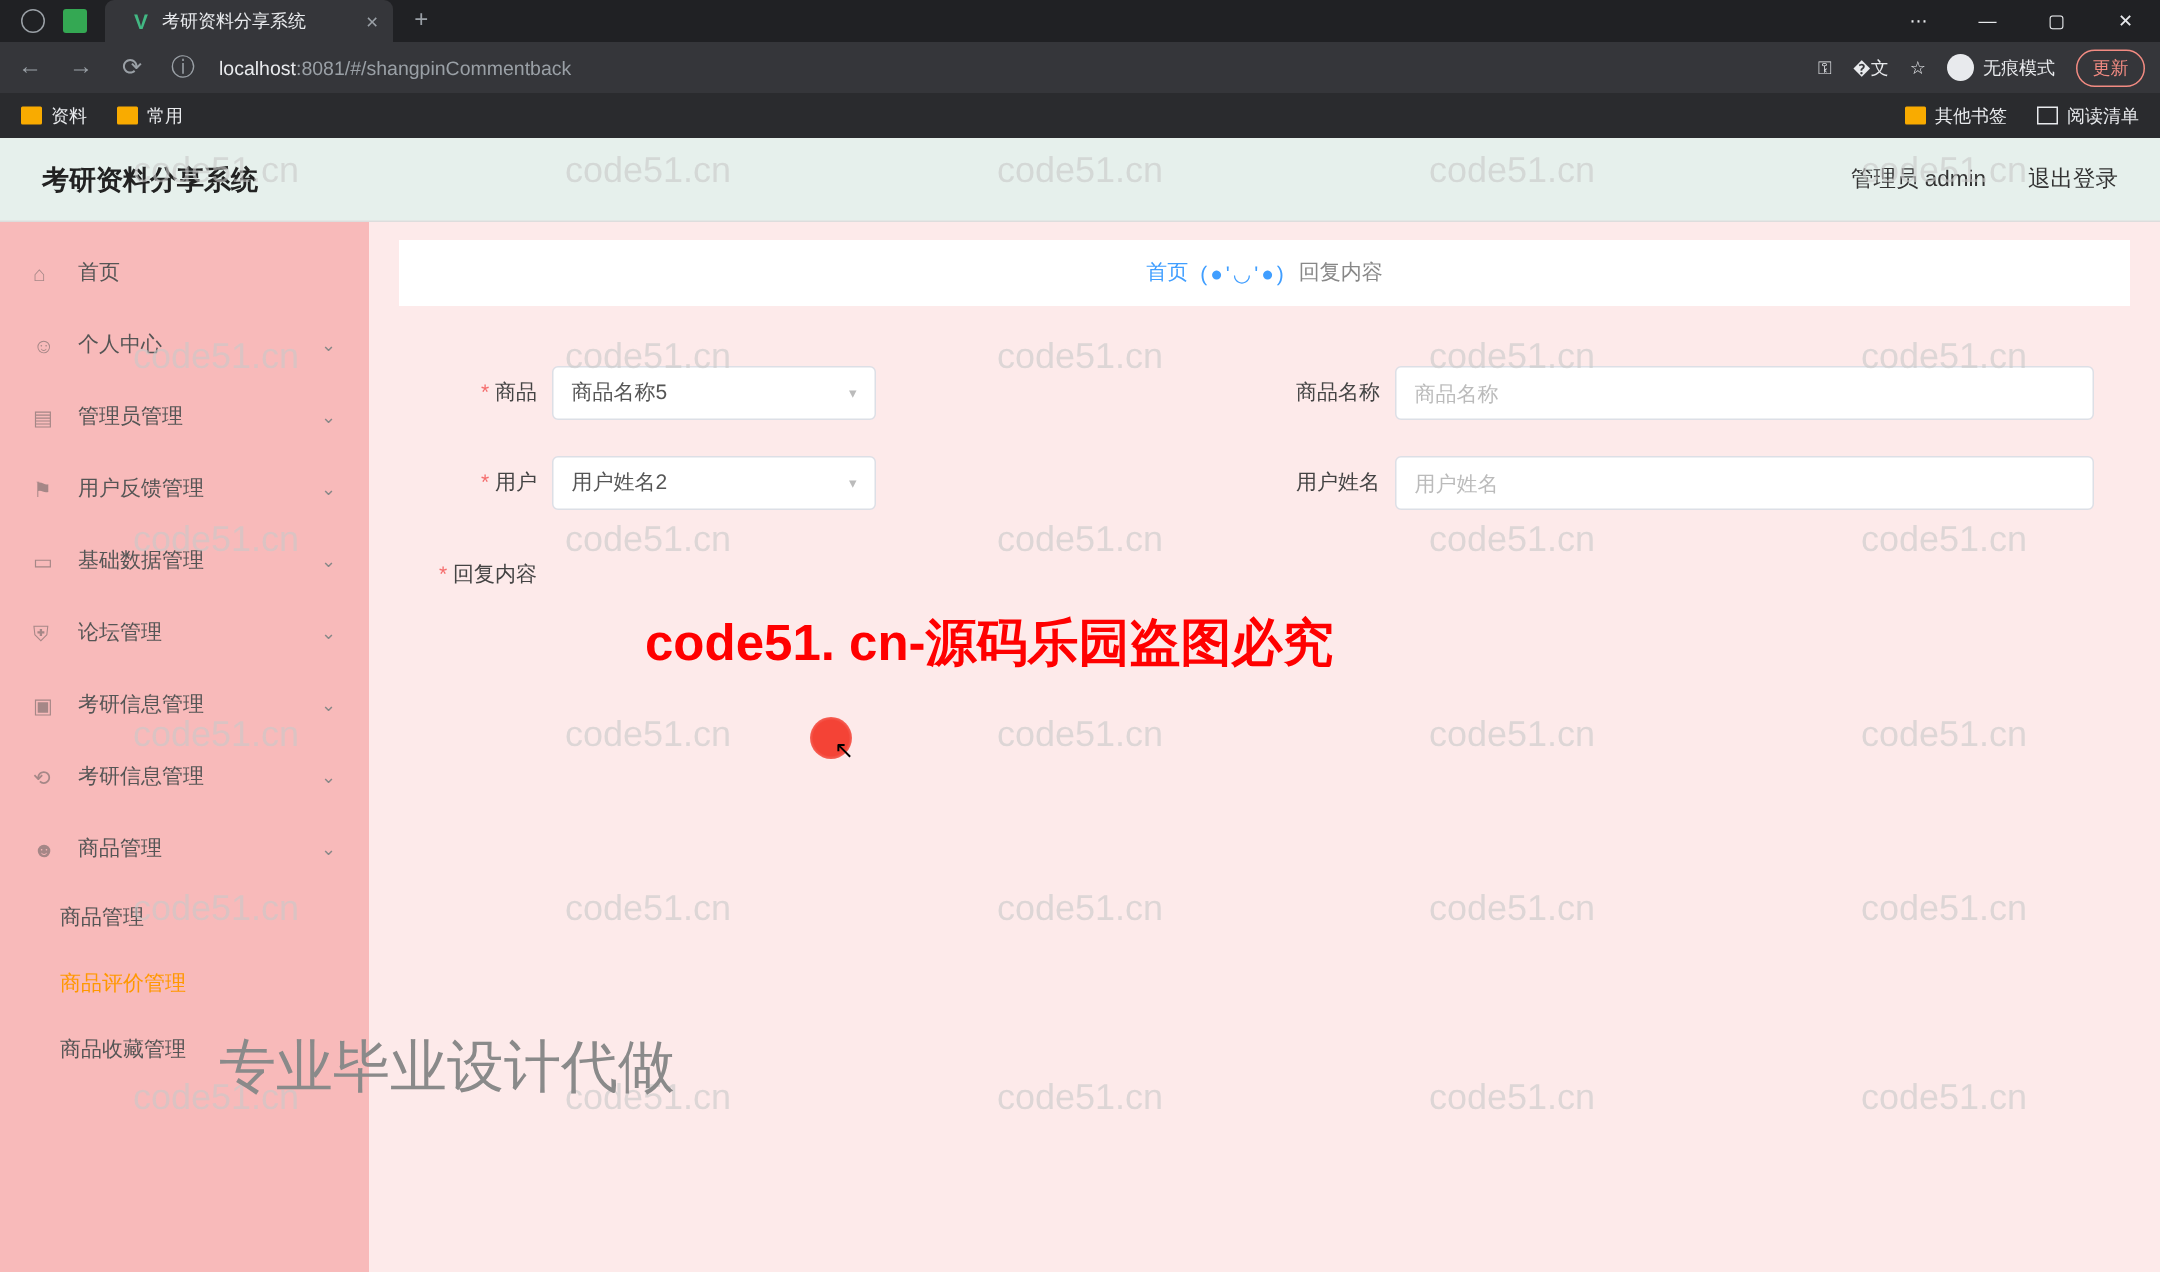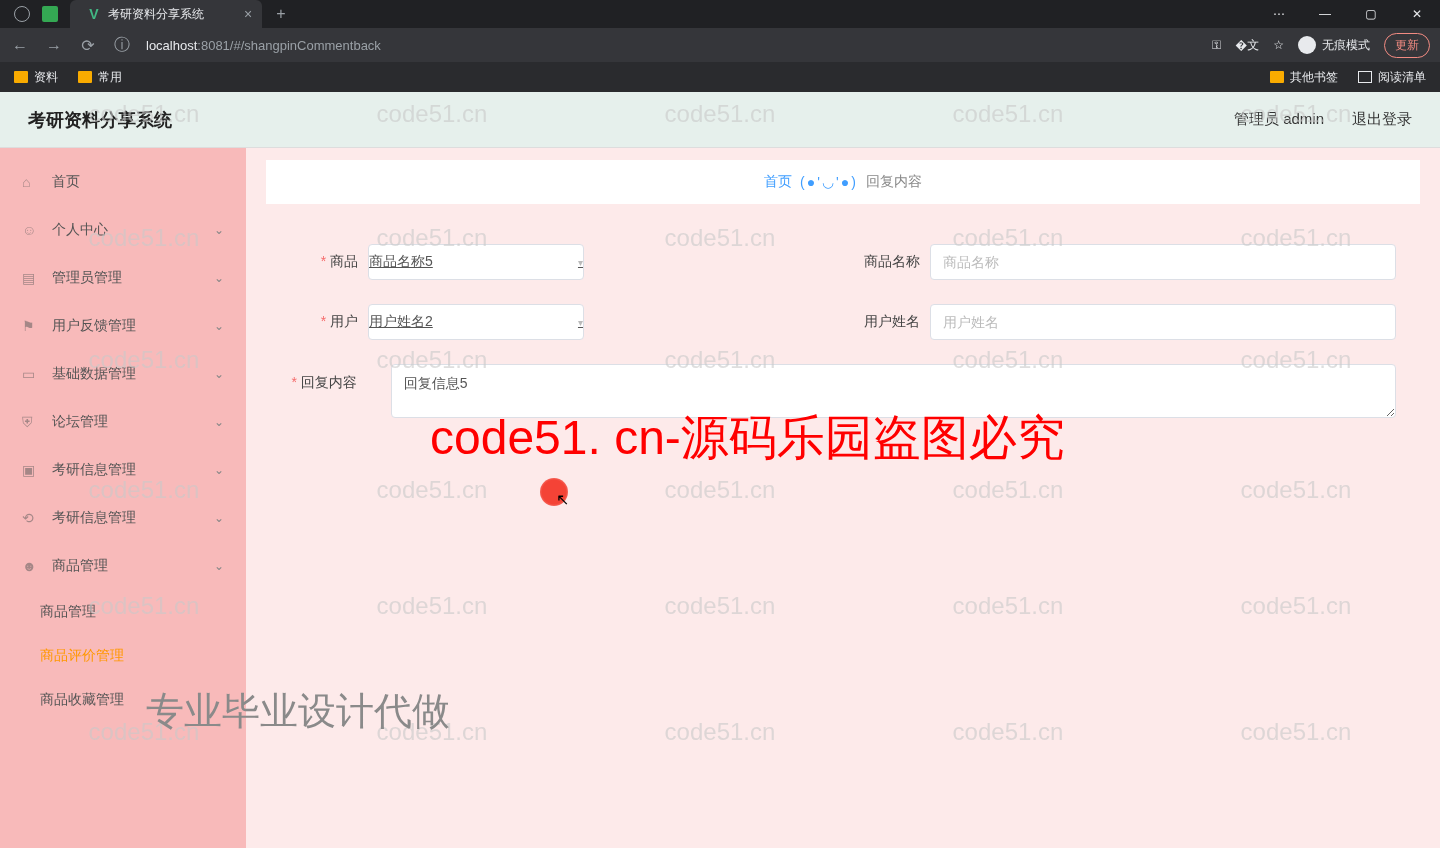--- a/index.html
+++ b/index.html
@@ -52,34 +52,34 @@
 .breadcrumb { height: 44px; background: #fff; margin-top: 12px; display: flex; align-items: center; justify-content: center; font-size: 14px; }
 .bc-home { color: #409eff; }
 .bc-face { color: #409eff; margin: 0 8px; letter-spacing: 2px; }
 .bc-current { color: #888; }
 
 .form-card { background: #fdeaea; margin-top: 18px; padding: 10px 0; }
 .form-row { display: flex; align-items: flex-start; padding: 12px 24px; gap: 24px; }
 .form-group { display: flex; align-items: center; }
 .form-label { width: 78px; text-align: right; font-size: 14px; color: #444; padding-right: 10px; }
 .req::before { content: "* "; color: #f56c6c; }
-.el-select { width: 216px; height: 36px; background: #fff; border: 1px solid #dcdfe6; border-radius: 4px; display: flex; align-items: center; padding: 0 0; justify-content: space-between; font-size: 14px; color: #555; cursor: pointer; text-decoration: underline; }
+.el-select { width: 216px; height: 36px; background: #fff; border: 1px solid #dcdfe6; border-radius: 4px; display: flex; align-items: center; padding: 0 12px; justify-content: space-between; font-size: 14px; color: #555; cursor: pointer; }
 .el-select .caret { color: #bbb; font-size: 10px; }
 .el-input { width: 466px; height: 36px; background: #fff; border: 1px solid #dcdfe6; border-radius: 4px; padding: 0 12px; font-size: 14px; color: #555; }
 .el-input::placeholder { color: #bbb; }
 .el-textarea { width: 1022px; min-height: 48px; background: #fff; border: 1px solid #dcdfe6; border-radius: 4px; padding: 10px 12px; font-size: 14px; color: #555; resize: both; font-family: inherit; }
 .form-label-top { align-self: flex-start; padding-top: 10px; }
 .btn-row { padding: 12px 24px 12px 110px; display: flex; gap: 14px; }
 .btn { height: 40px; padding: 0 24px; border-radius: 4px; border: none; font-size: 14px; cursor: pointer; color: #fff; }
 .btn-submit { background: #409eff; }
 .btn-cancel { background: #67c23a; border: 1px solid #5daf30; }
 
 
 .wm-row { position: absolute; left: 0; right: 0; display: flex; justify-content: space-around; color: #c9c9c9; font-size: 24px; font-weight: 300; pointer-events: none; opacity: 0.6; }
-.wm-big { position: absolute; left: 430px; top: 406px; font-size: 48px; font-weight: 400; color: #ff0000; pointer-events: none; }
+.wm-big { position: absolute; left: 430px; top: 406px; font-size: 34px; font-weight: 700; color: #ff0000; pointer-events: none; }
 .wm-slogan { position: absolute; left: 146px; top: 686px; font-size: 38px; font-weight: 500; color: #8a8a8a; pointer-events: none; }
 .click-dot { position: absolute; width: 28px; height: 28px; border-radius: 50%; background: radial-gradient(circle,#f44336 0%,#f44336 60%,rgba(244,67,54,0.3) 100%); left: 540px; top: 478px; pointer-events: none; }
 .click-cursor { position: absolute; left: 556px; top: 490px; font-size: 16px; color: #000; pointer-events: none; }
 </style>
 </head>
 <body>
 
 <div class="browser-tabs">
   <div class="tab-icon ic-circle"></div>
   <div class="tab-icon ic-green"></div>
@@ -251,21 +251,20 @@
           </div>
           <div class="form-group" style="margin-left:auto;">
             <div class="form-label">用户姓名</div>
             <input class="el-input" placeholder="用户姓名" style="">
           </div>
         </div>
 
 
         <div class="form-row">
           <div class="form-label req form-label-top">回复内容</div>
-          <textarea class="el-textarea" style="">回复信息5</textarea>
         </div>
 
       </div>
     </div>
   </div>
 </div>
 
 <div class="wm-row" style="top:100px;">
     <span>code51.cn</span>
     <span>code51.cn</span>

